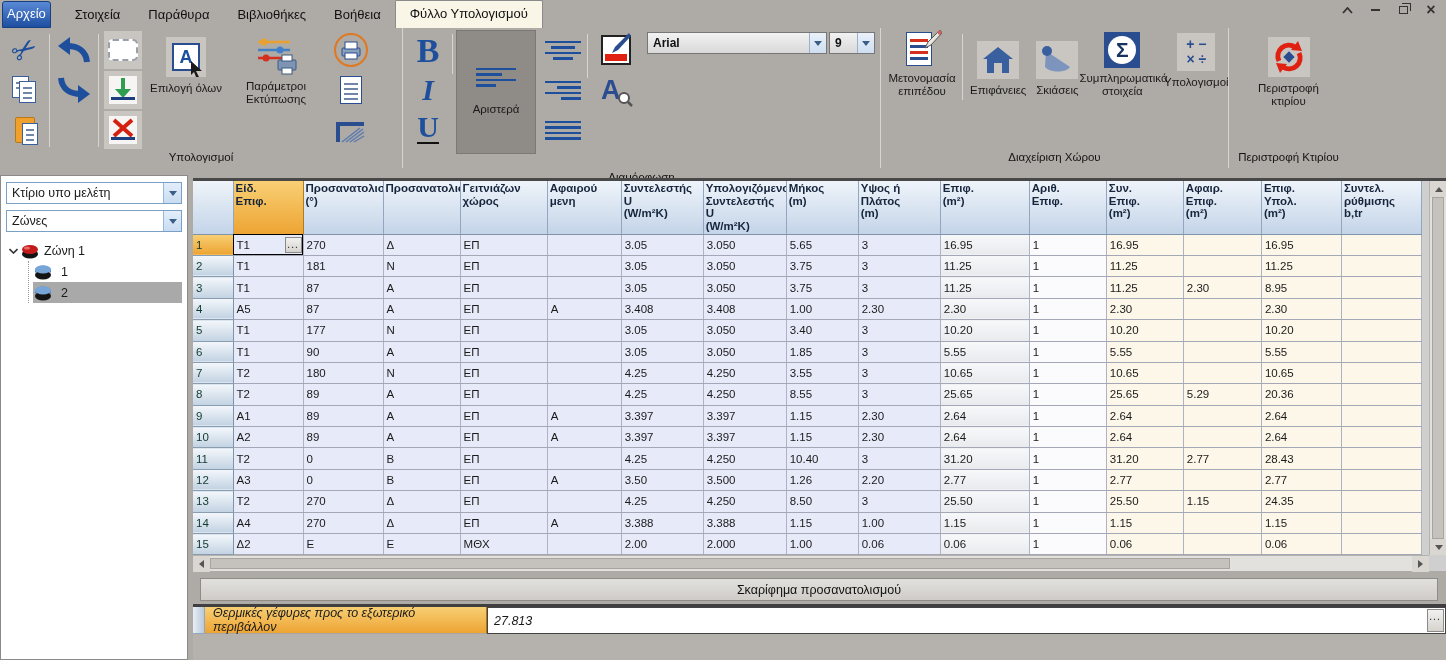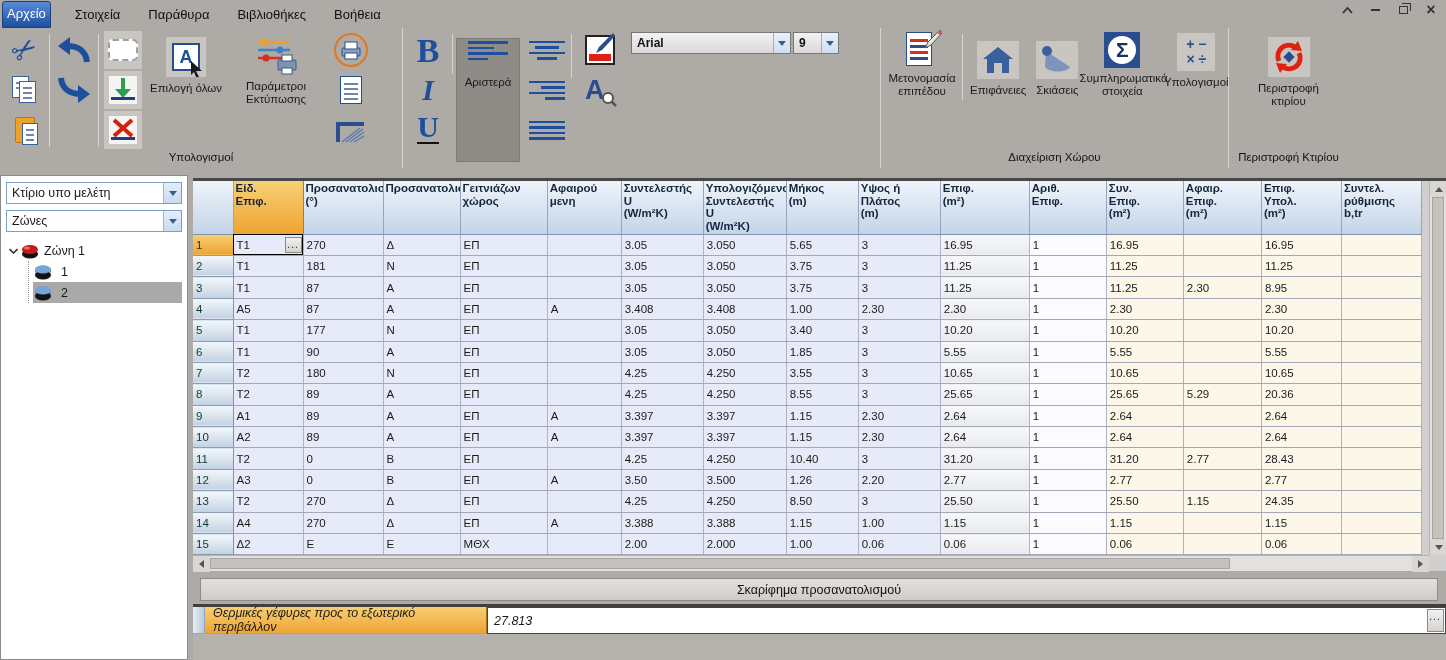--- a/index.html
+++ b/index.html
@@ -105,20 +105,21 @@
 </style>
 </head>
 <body>
 
 <div id="menubar">
   <div class="menu-item file">Αρχείο</div>
   <div class="menu-item">Στοιχεία</div>
   <div class="menu-item">Παράθυρα</div>
   <div class="menu-item">Βιβλιοθήκες</div>
   <div class="menu-item">Βοήθεια</div>
+  <div class="menu-item activetab">Φύλλο Υπολογισμού</div>
 </div>
 
 <div id="wincontrols">
   <div class="wc">
     <svg width="11" height="7" viewBox="0 0 11 7">
         <polyline points="1,6 5.5,1 10,6" fill="none" stroke="#333" stroke-width="1.8"></polyline>
       </svg>
   </div>
   <div class="wc">
       <span class="minbar"></span>
@@ -273,21 +274,21 @@
             <span class="biu" style="font-size:34px;">B</span>
           </div>
         <div class="ibtn" style="height:34px;">
             <span class="biu" style="font-size:30px;font-style:italic;">I</span>
           </div>
         <div class="ibtn" style="height:38px;">
             <span class="biu" style="font-size:30px;border-bottom:2px solid #111;">U</span>
           </div>
       </div>
       <div class="isep" style="height:40px;flex:none;"></div>
-      <div class="pressed bigbtn" style="width:64px;height:124px;margin-top:8px;">
+      <div class="pressed bigbtn" style="width:80px;height:124px;justify-content:center;">
         <span class="alignlines" style="width:40px;">
           <i style="width:40px;"></i>
             <i style="width:26px;"></i>
             <i style="width:40px;"></i>
             <i style="width:20px;"></i>
         </span>
         <span class="cap" style="margin-top:16px;">Αριστερά</span>
       </div>
       <div class="icol" style="margin-left:6px;">
         <div class="ibtn">
@@ -329,21 +330,21 @@
           <span style="position:relative;width:30px;height:30px;display:block;">
             <span style="color:#2a4d8f;font-size:27px;font-weight:bold;">A</span>
             <svg width="16" height="16" viewBox="0 0 16 16" style="position:absolute;right:-2px;bottom:-2px;">
                 <circle cx="7" cy="7" r="5" fill="#fff" stroke="#555" stroke-width="2"></circle>
                 <line x1="11" y1="11" x2="15" y2="15" stroke="#555" stroke-width="2.5"></line>
               </svg>
           </span>
         </div>
       </div>
       <div style="display:flex;margin:2px 0 0 10px;">
-        <div class="combo" style="width:160px;">
+        <div class="combo" style="width:180px;">
           <span class="val">Arial</span>
           <span class="dbtn">
               <span class="tri-d"></span>
             </span>
         </div>
         <div class="combo" style="width:46px;margin-left:2px;">
           <span class="val">9</span>
           <span class="dbtn">
               <span class="tri-d"></span>
             </span>

